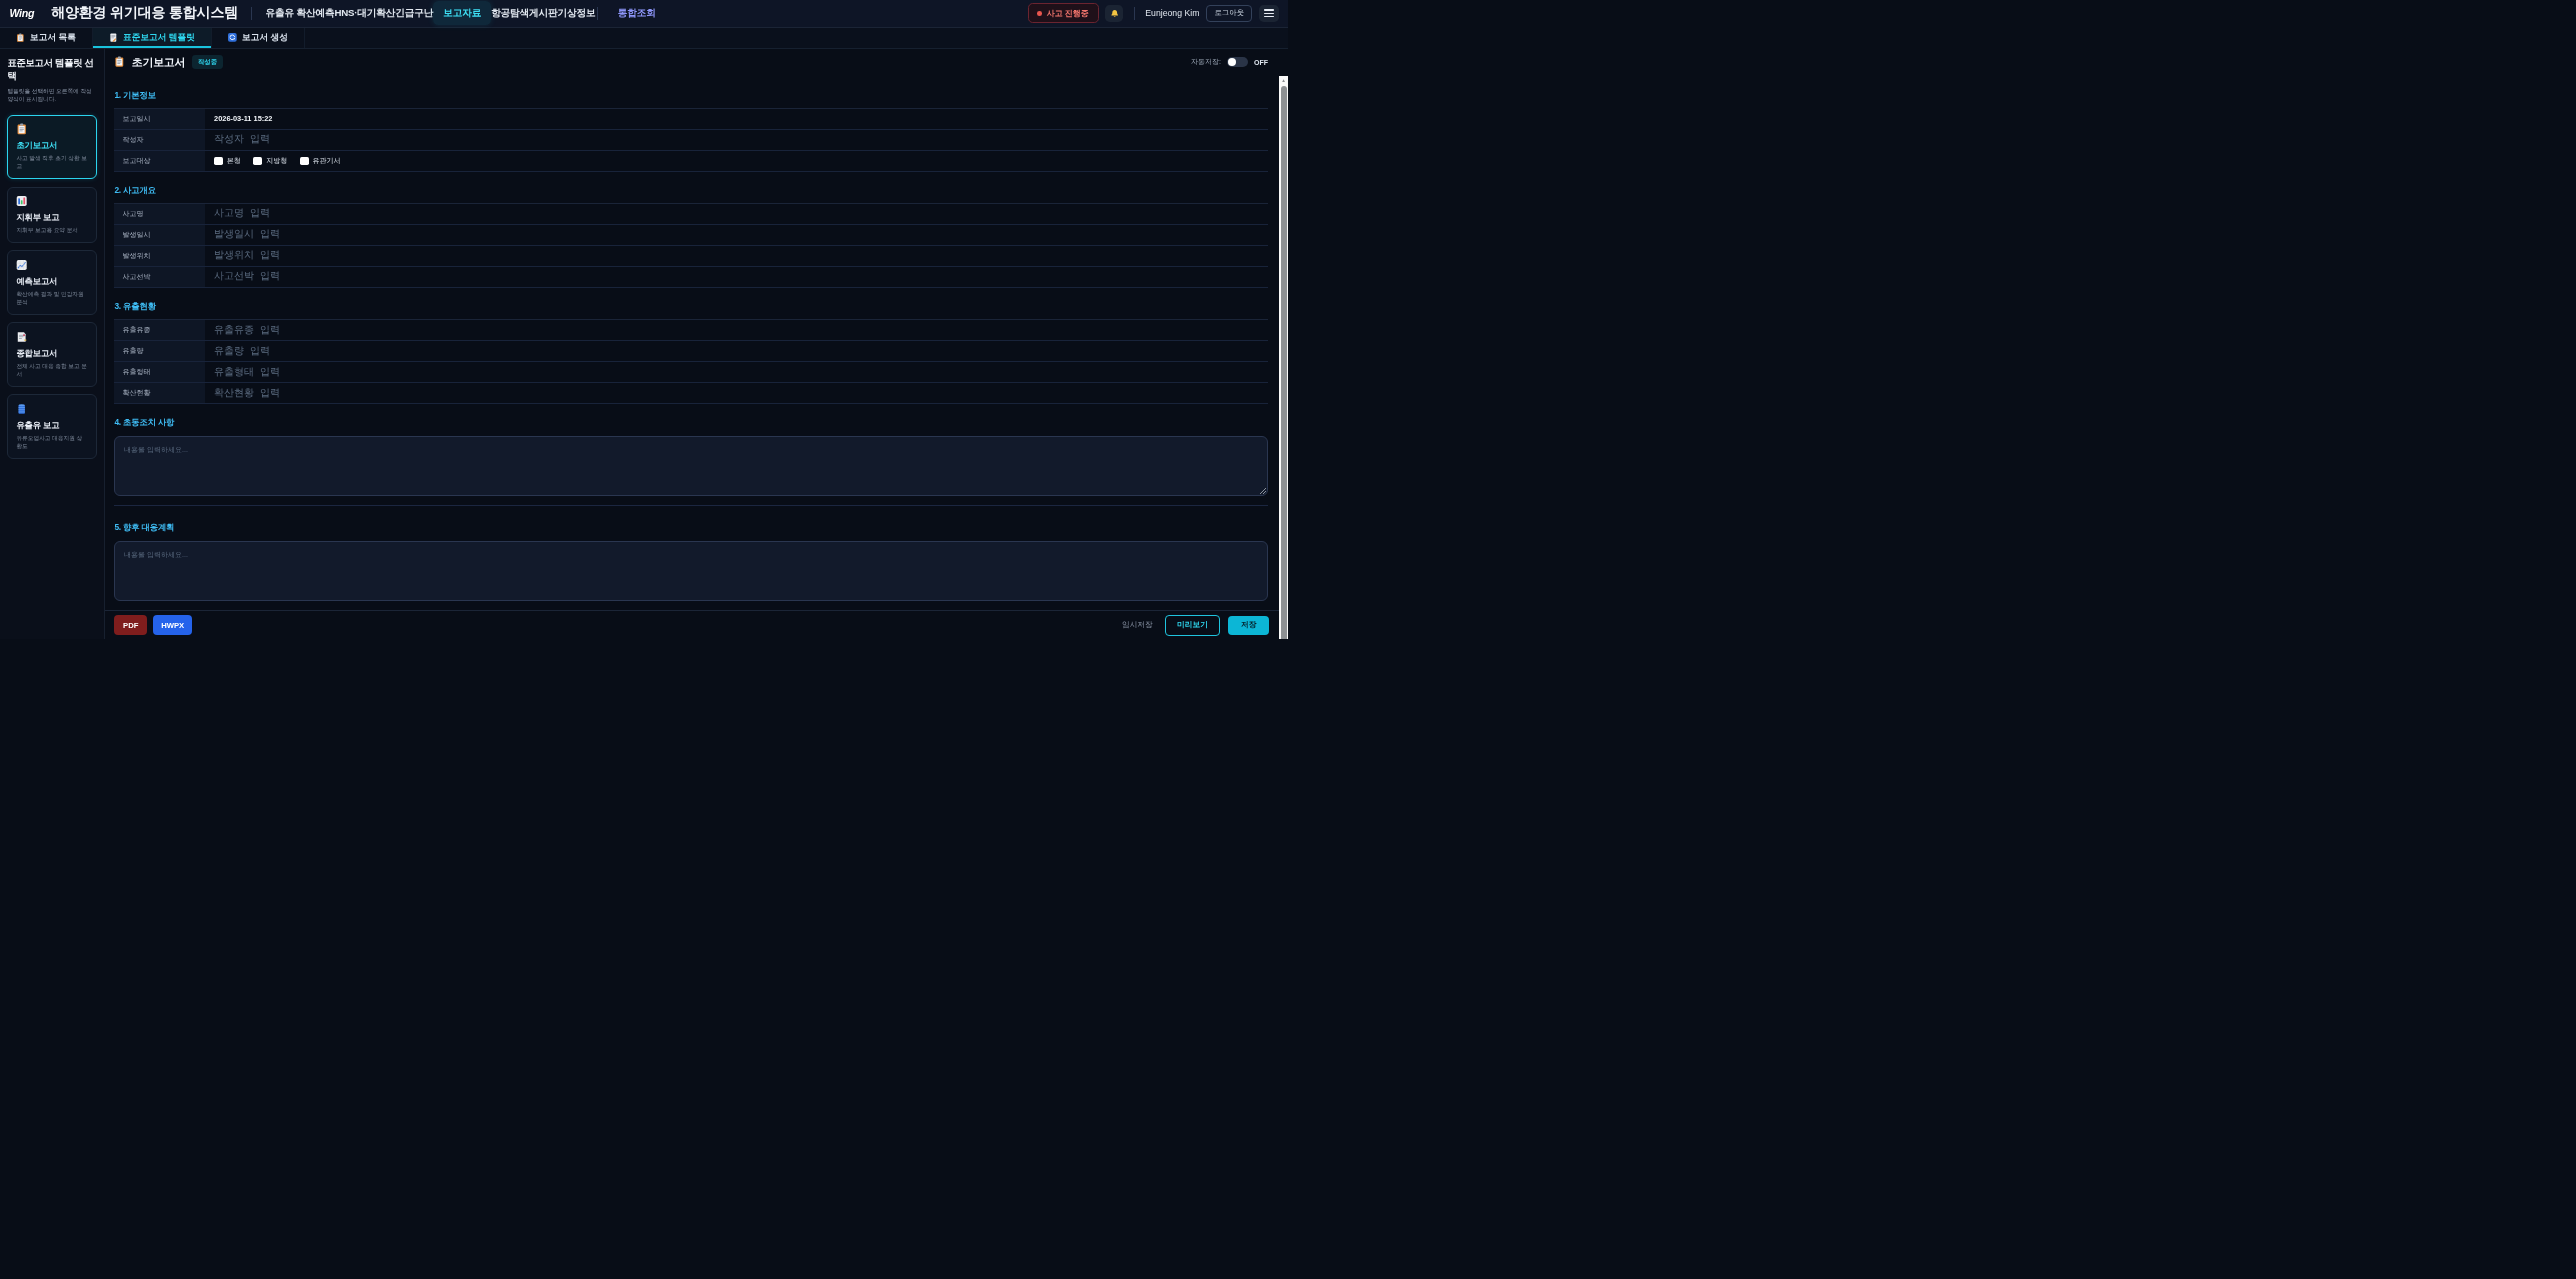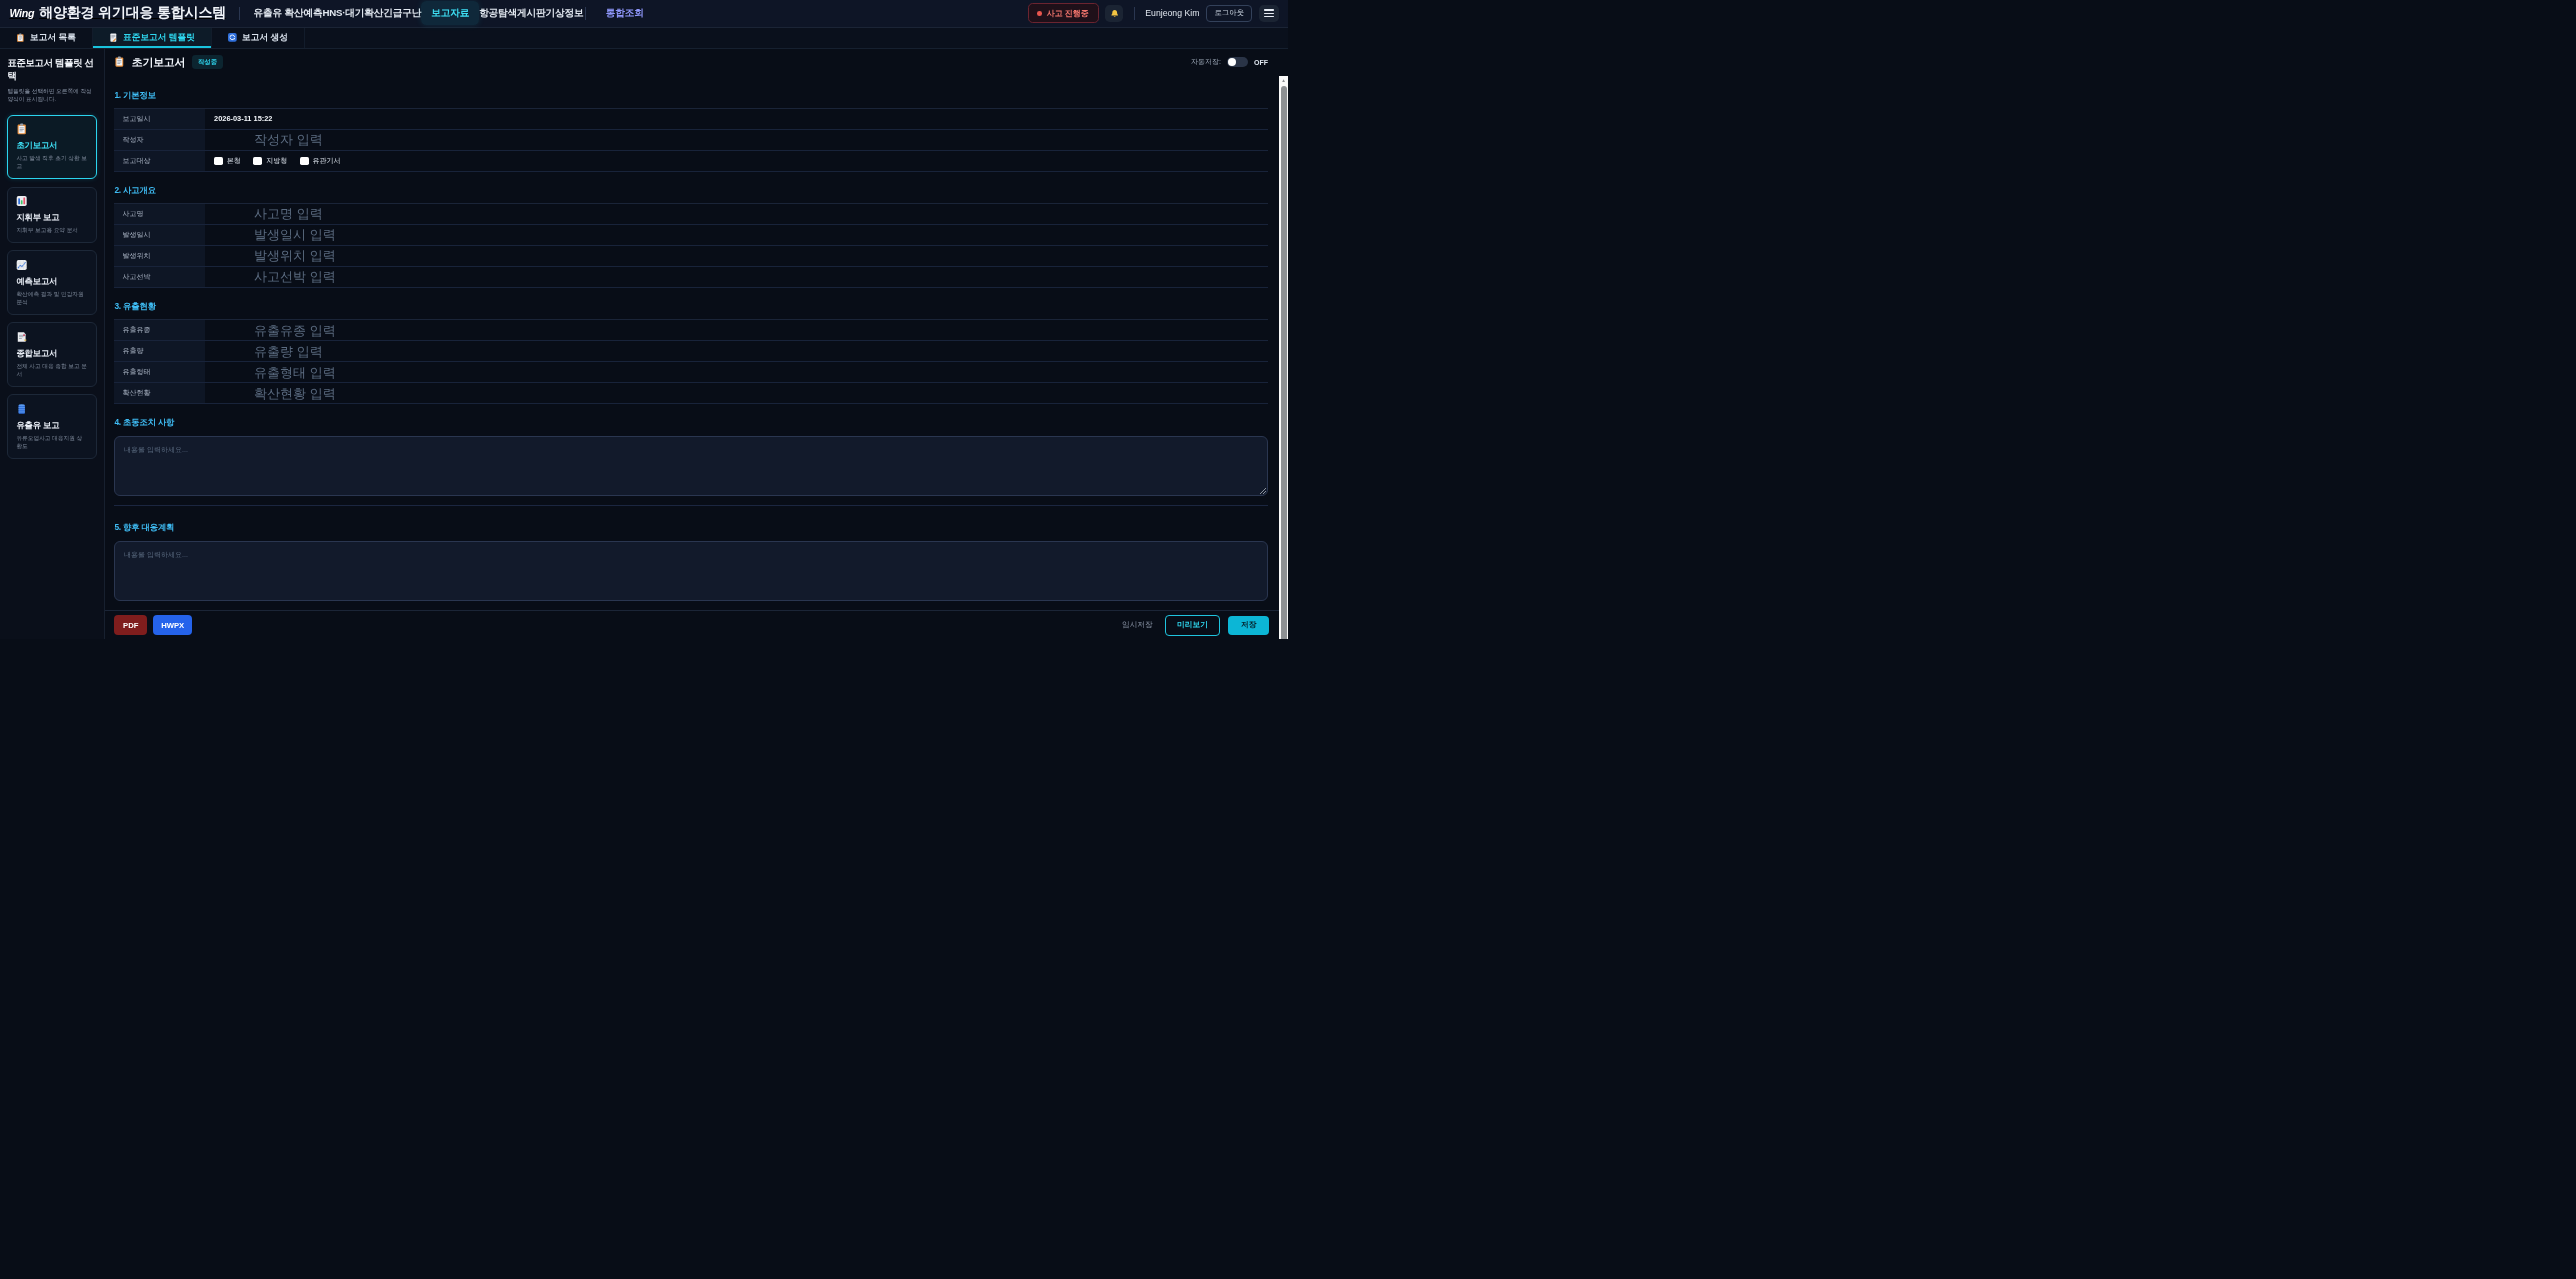--- a/index.html
+++ b/index.html
@@ -1,20 +1,20 @@
 <!DOCTYPE html>
 <html style="font-size:10.7px"><head>
 <meta charset="utf-8">
 <style>
   * { margin:0; padding:0; box-sizing:border-box; }
   html,body { width:1288px; height:639px; background:#080d17; font-family:"Liberation Sans","DejaVu Sans",sans-serif; overflow:hidden; }
 
   
   .topnav { height:27.5px; background:#0e1526; border-bottom:0.7px solid #1b2435; display:flex; align-items:center; padding:0 9.4px; }
-  .brand { display:flex; align-items:center; gap:5px;text-decoration:underline; }
+  .brand { display:flex; align-items:center; gap:17px; }
   .brand-mark { color:#fff; font-weight:800; font-style:italic; font-size:10.7px; letter-spacing:-0.3px; }
   .brand-title { color:#f2f5fa; font-weight:800; font-size:14px; letter-spacing:-0.2px; }
   .v-div { width:0.7px; height:13.4px; background:#2a3650; margin:0 13.4px; }
   .nav-links { display:flex; align-items:center; }
   .nav-item { color:#e2e8f0; font-size:9.7px; font-weight:700; letter-spacing:-0.2px; cursor:pointer; white-space:nowrap; }
   .nav-item.active { color:#3ee0f5; background:rgba(34,211,238,0.10); padding:5.4px 10px; border-radius:5.4px; box-shadow:0 0 6.7px rgba(34,211,238,0.12); }
   .nav-item.special { color:#8e96f9; border-left:0.7px solid #2a3650; padding-left:20px; margin-left:1.3px; border-radius:0; }
   .nav-right { margin-left:auto; display:flex; align-items:center; gap:6.7px; }
   .incident-badge { display:flex; align-items:center; gap:4.7px; color:#f4766e; font-size:8px; font-weight:700; border:0.7px solid #6b2430; background:#1f1019; border-radius:4.7px; padding:3.4px 8.7px; }
   .incident-dot { width:4.7px; height:4.7px; border-radius:50%; background:#e9564e; }
@@ -56,21 +56,21 @@
   .form-scroll { flex:1; overflow:hidden; padding:0 20px 0 9.4px; }
   .section-heading { color:#3fbdf5; font-size:8.4px; font-weight:800; letter-spacing:-0.2px; }
   .sh-1 { margin-top:14px; }
   .sh-mid { margin-top:12.7px; }
   .sh-5 { margin-top:16px; }
   .ftable { margin-top:7.4px; border-top:0.7px solid #1a2438; }
   .frow { display:flex; align-items:stretch; height:21px; border-bottom:0.7px solid #18233a; }
   .fl { width:91px; background:#0e1625; display:flex; align-items:center; padding-left:8px; font-size:7px; color:#aab4c4; flex-shrink:0; }
   .fv { flex:1; display:flex; align-items:center; padding-left:8.7px; }
   .fv-value { color:#f3f6fa; font-weight:700; font-size:7.4px; }
-  .fv input { width:100%; background:transparent; border:none; outline:none; color:#e5e9f0; font-size:13px; font-family:Liberation Sans, sans-serif;margin-left:40px; }
+  .fv input { width:100%; background:transparent; border:none; outline:none; color:#e5e9f0; font-size:10px; font-family:Liberation Mono, monospace; }
   .fv input::placeholder { color:#5b6b80; }
   .cb-group { display:flex; align-items:center; gap:12.7px; }
   .cb-item { display:flex; align-items:center; gap:4px; cursor:pointer; }
   .cb-box { width:8.7px; height:8.7px; background:#fff; border-radius:1.7px; }
   .cb-label { color:#dfe6ef; font-size:7px; }
   .ta-wrap { position:relative; margin-top:8.7px; }
   .ta-wrap textarea { width:100%; height:60px; background:#121a2b; border:0.7px solid #2a3650; border-radius:6px; padding:7.4px 8.7px; color:#e5e9f0; font-size:7px; font-family:inherit; resize:none; outline:none; display:block; }
   .ta-wrap textarea::placeholder { color:#5b6b80; }
   .resize-handle { position:absolute; right:2px; bottom:2.7px; width:6px; height:6px; background:
      linear-gradient(135deg, transparent 45%, #8b929c 45%, #8b929c 52%, transparent 52%, transparent 68%, #8b929c 68%, #8b929c 76%, transparent 76%); }

